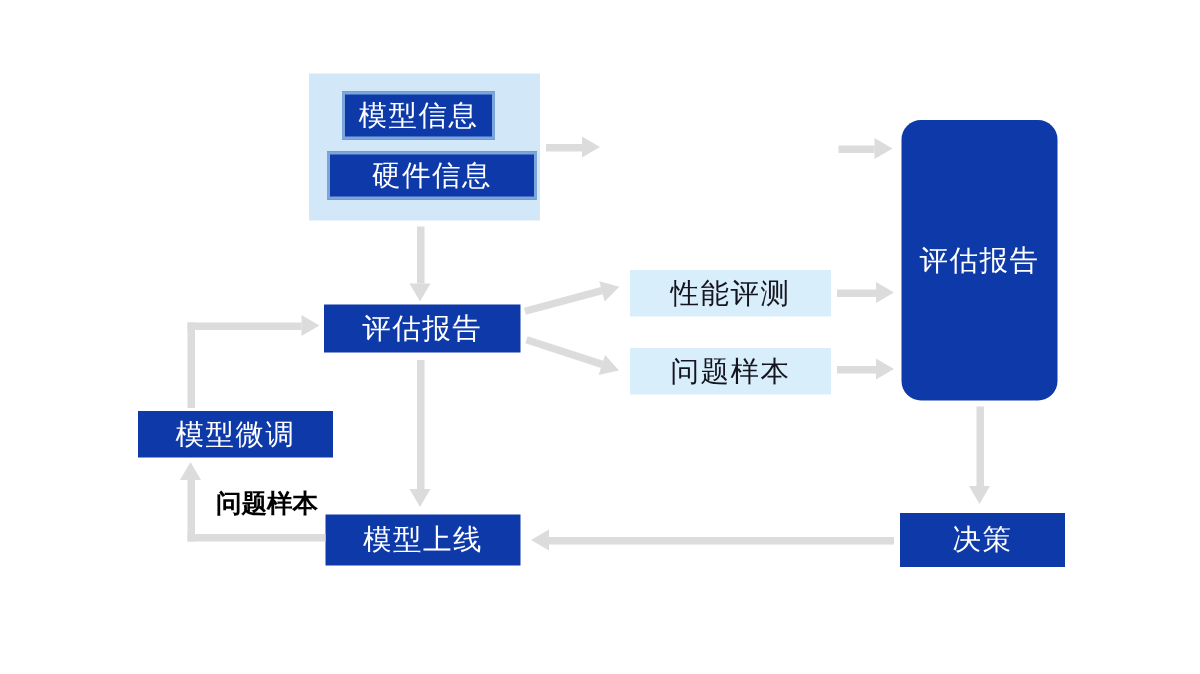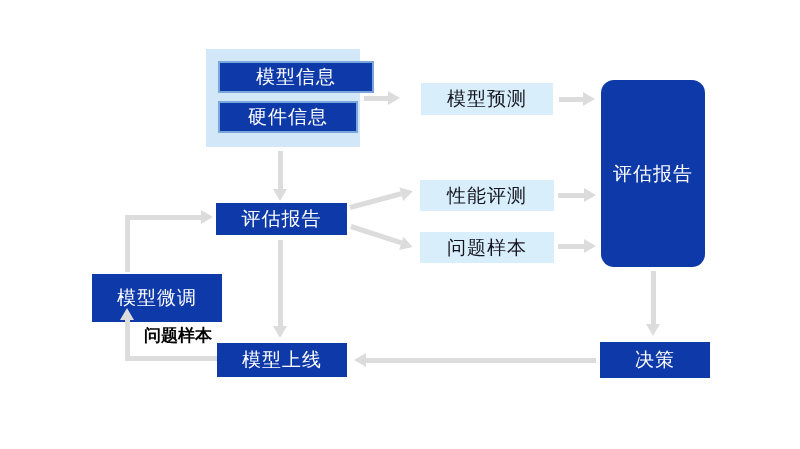--- a/index.html
+++ b/index.html
@@ -47,35 +47,34 @@
   .head-up    { border-bottom: 12px solid #dcdcdc; border-left: 7px solid transparent; border-right: 7px solid transparent; }
   .dhead { position: absolute; right: -12px; top: -4px; }
 </style>
 </head>
 <body>
 
 <div class="stage">
 
   <div class="abs group-box" style="left:206px; top:49px; width:154px; height:98px;"></div>
 
-  <div class="abs node nd nd-bordered" style="left:218px; top:61px; width:156px; height:32px;">模型信息</div>
+  <div class="abs node nd nd-bordered" style="left:228px; top:61px; width:102px; height:32px;">模型信息</div>
 
   <div class="abs node nd nd-bordered" style="left:218px; top:101px; width:140px; height:32px;">硬件信息</div>
 
-  <div class="abs node nl" style="left:421px; top:83px; width:132px; height:32px;">模型预测</div>
 
   <div class="abs node nd big" style="left:601px; top:80px; width:104px; height:187px;">评估报告</div>
 
   <div class="abs node nd" style="left:216px; top:203px; width:131px; height:32px;">评估报告</div>
 
   <div class="abs node nl" style="left:420px; top:180px; width:134px; height:31px;">性能评测</div>
 
   <div class="abs node nl" style="left:420px; top:232px; width:134px; height:31px;">问题样本</div>
 
-  <div class="abs node nd" style="left:92px; top:274px; width:130px; height:48px;">模型微调</div>
+  <div class="abs node nd" style="left:92px; top:274px; width:130px; height:31px;">模型微调</div>
 
   <div class="abs node nd" style="left:217px; top:343px; width:130px; height:34px;">模型上线</div>
 
   <div class="abs free-label" style="left:144px; top:324px;">问题样本</div>
 
   <div class="abs node nd" style="left:600px; top:342px; width:110px; height:36px;">决策</div>
 
   <div class="abs hline" style="left:364px; top:96px; width:24px;"></div>
   <div class="abs head head-right" style="left:388px; top:91px;"></div>
 

